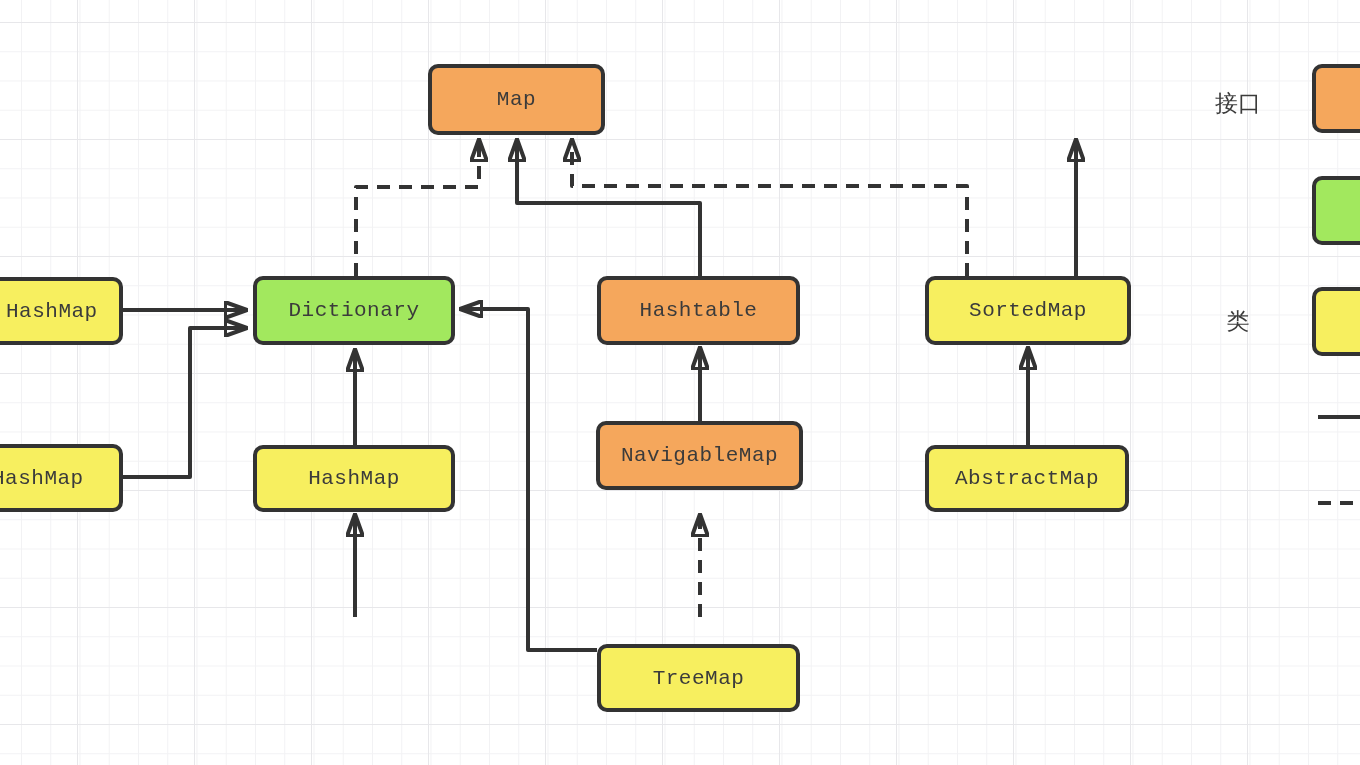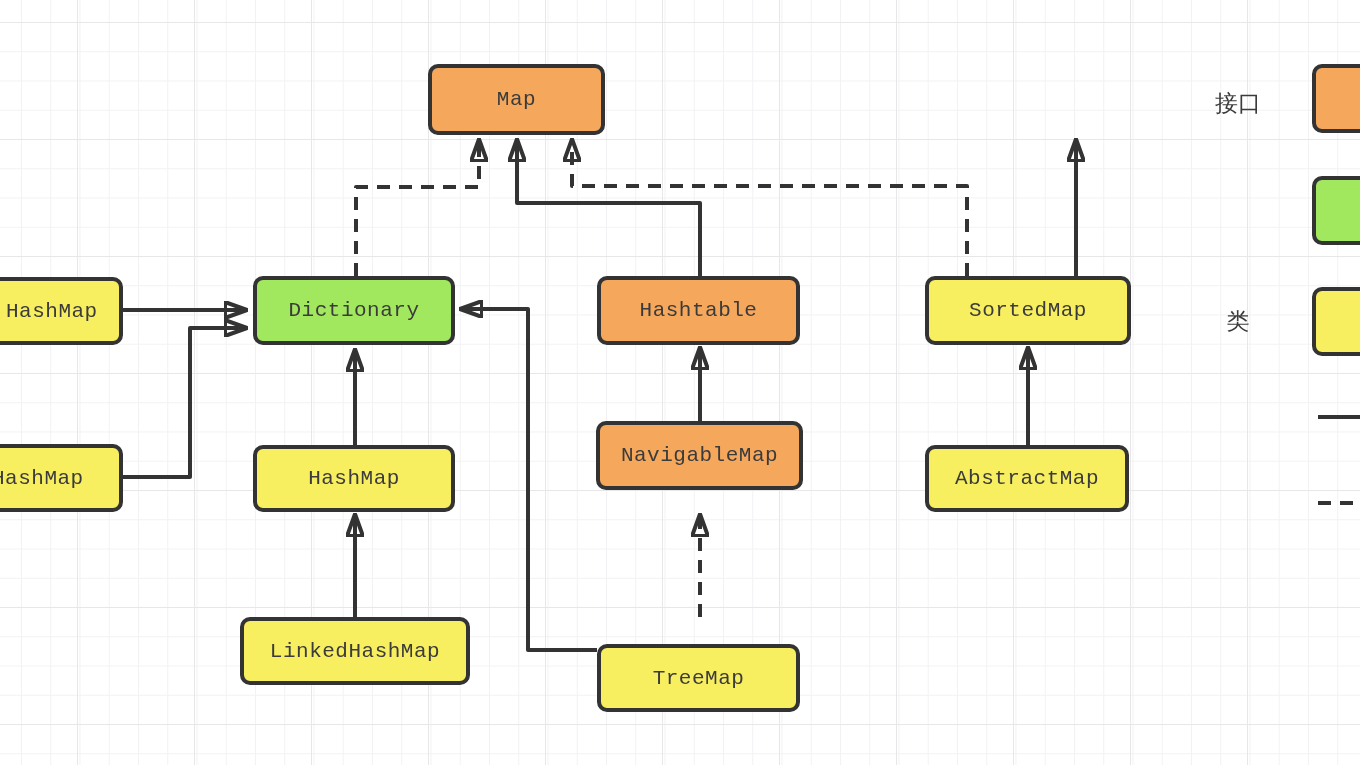--- a/index.html
+++ b/index.html
@@ -97,23 +97,20 @@
   </div>
 
   <div class="node interface" style="left:596px;top:421px;width:207px;height:69px">
     <span class="lbl">NavigableMap</span>
   </div>
 
   <div class="node cls" style="left:925px;top:445px;width:204px;height:67px">
     <span class="lbl">AbstractMap</span>
   </div>
 
-  <div class="node cls" style="left:240px;top:617px;width:230px;height:68px">
-    <span class="lbl">LinkedHashMap</span>
-  </div>
 
   <div class="node cls" style="left:597px;top:644px;width:203px;height:68px">
     <span class="lbl">TreeMap</span>
   </div>
 
   <div class="legend-label" style="left:1158px;top:88px">接口</div>
   <div class="legend-label" style="left:1158px;top:306px">类</div>
 
   <div class="swatch interface" style="top:64px"></div>
   <div class="swatch abstract" style="top:176px"></div>

